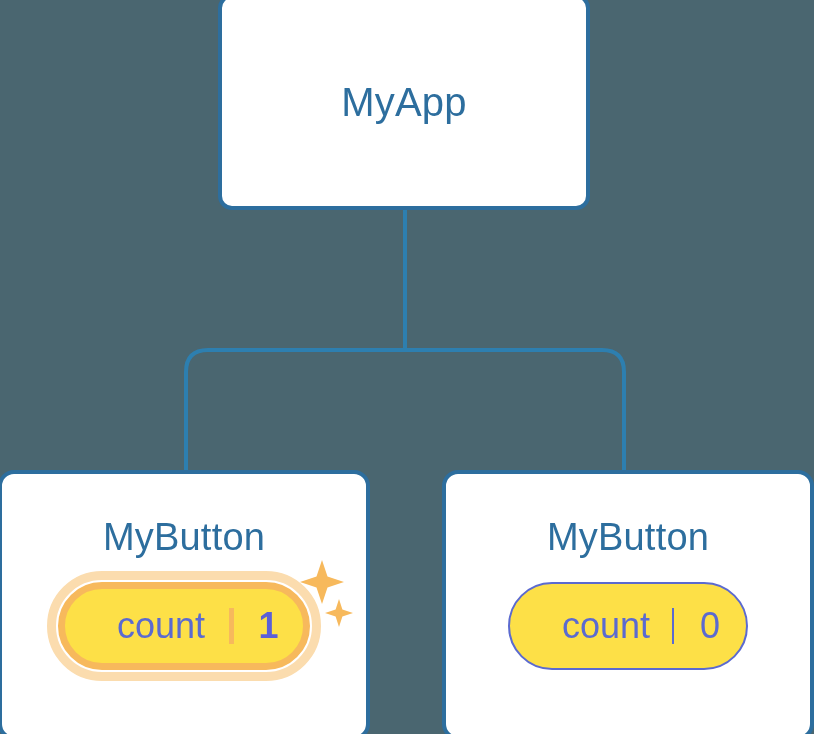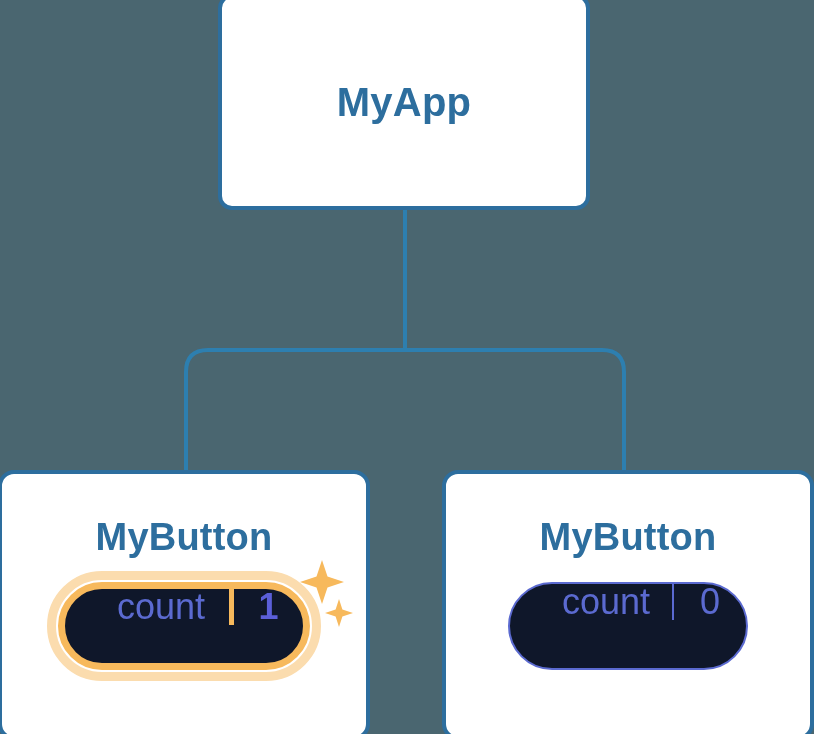--- a/index.html
+++ b/index.html
@@ -61,43 +61,43 @@
     align-items: center;
     padding-top: 44px;
     box-sizing: border-box;
   }
   .node-leaf-left  { left: -2px; }
   .node-leaf-right { left: 442px; }
 
   .node-title {
     color: #2d6e9e;
     font-size: 38px;
-    font-weight: 700;
+    font-weight: 400;
     letter-spacing: 0.2px;
     line-height: 1;
     white-space: nowrap;
   }
   .node-root .node-title { font-size: 40px; }
 
   
   .pill-wrap {
     position: relative;
     margin-top: 26px;
     display: flex;
     align-items: center;
     justify-content: center;
   }
 
   .pill {
     position: relative;
     display: flex;
-    align-items: flex-start;
+    align-items: center;
     height: 88px;
     border-radius: 999px;
-    background: #0f172a;
+    background: #fde047;
     box-sizing: border-box;
     z-index: 2;
   }
 
   
   .pill-plain {
     border: 2px solid #5b6ad0;
   }
   .pill-plain .pill-key,
   .pill-plain .pill-val {

